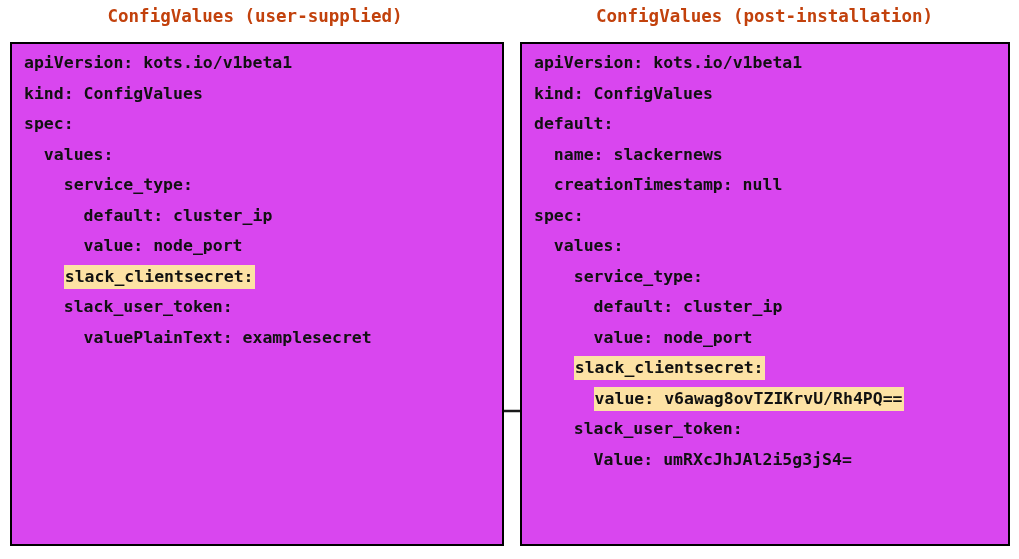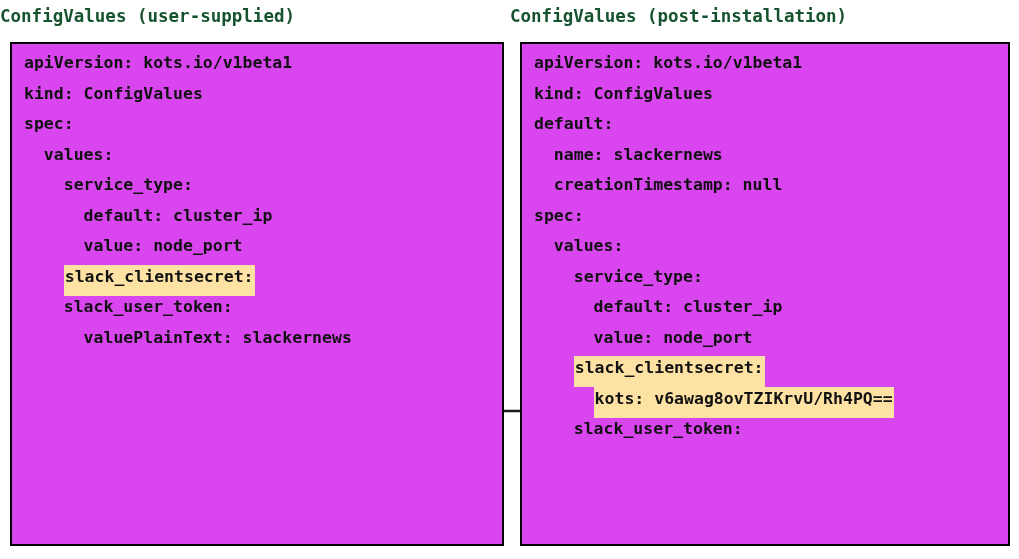--- a/index.html
+++ b/index.html
@@ -21,24 +21,25 @@
     height: 559px;
   }
   #panel-left  { left: 0px;   width: 510px; }
   #panel-right { left: 510px; width: 509px; }
 
   .panel-title {
     position: absolute;
     top: 6px;
     left: 0;
     width: 100%;
+    text-align: center;
     font-family: "DejaVu Sans Mono", "Liberation Mono", monospace;
     font-size: 17.5px;
     font-weight: bold;
-    color: #14532d;
+    color: #c2410c;
     letter-spacing: 0px;
     white-space: nowrap;
   }
 
   .code-box {
     position: absolute;
     top: 42px;
     background: #d946ef;
     border: 2px solid #000000;
     box-sizing: border-box;
@@ -60,21 +61,21 @@
     line-height: 30.5px;
     font-family: "DejaVu Sans Mono", "Liberation Mono", monospace;
     font-size: 16.5px;
     font-weight: bold;
     color: #111111;
     white-space: pre;
   }
 
   .code-line .hl {
     background: #fde2a4;
-    padding: 2px 1px 10px 1px;
+    padding: 2px 1px 3px 1px;
     box-decoration-break: clone;
     -webkit-box-decoration-break: clone;
   }
 
   #connector {
     position: absolute;
     left: 0;
     top: 0;
     width: 1019px;
     height: 559px;
@@ -99,37 +100,38 @@
     <div class="code-lines" id="lines-left">
         <div class="code-line">apiVersion: kots.io/v1beta1</div>
         <div class="code-line">kind: ConfigValues</div>
         <div class="code-line">spec:</div>
         <div class="code-line">  values:</div>
         <div class="code-line">    service_type:</div>
         <div class="code-line">      default: cluster_ip</div>
         <div class="code-line">      value: node_port</div>
         <div class="code-line"><span>    </span><span class="hl">slack_clientsecret:</span></div>
         <div class="code-line">    slack_user_token:</div>
-        <div class="code-line">      valuePlainText: slackernews</div>
+        <div class="code-line">      valuePlainText: examplesecret</div>
       </div>
   </div>
 </div>
 
 <div class="panel" id="panel-right">
   <div class="panel-title">ConfigValues (post-installation)</div>
   <div class="code-box" id="box-right">
     <div class="code-lines" id="lines-right">
         <div class="code-line">apiVersion: kots.io/v1beta1</div>
         <div class="code-line">kind: ConfigValues</div>
         <div class="code-line">default:</div>
         <div class="code-line">  name: slackernews</div>
         <div class="code-line">  creationTimestamp: null</div>
         <div class="code-line">spec:</div>
         <div class="code-line">  values:</div>
         <div class="code-line">    service_type:</div>
         <div class="code-line">      default: cluster_ip</div>
         <div class="code-line">      value: node_port</div>
         <div class="code-line"><span>    </span><span class="hl">slack_clientsecret:</span></div>
-        <div class="code-line"><span>      </span><span class="hl">kots: v6awag8ovTZIKrvU/Rh4PQ==</span></div>
+        <div class="code-line"><span>      </span><span class="hl">value: v6awag8ovTZIKrvU/Rh4PQ==</span></div>
         <div class="code-line">    slack_user_token:</div>
+        <div class="code-line">      Value: umRXcJhJAl2i5g3jS4=</div>
       </div>
   </div>
 </div>
 
 </body></html>

